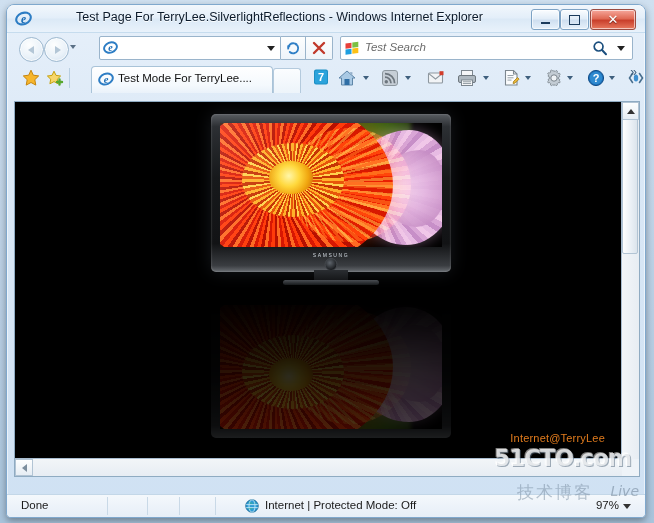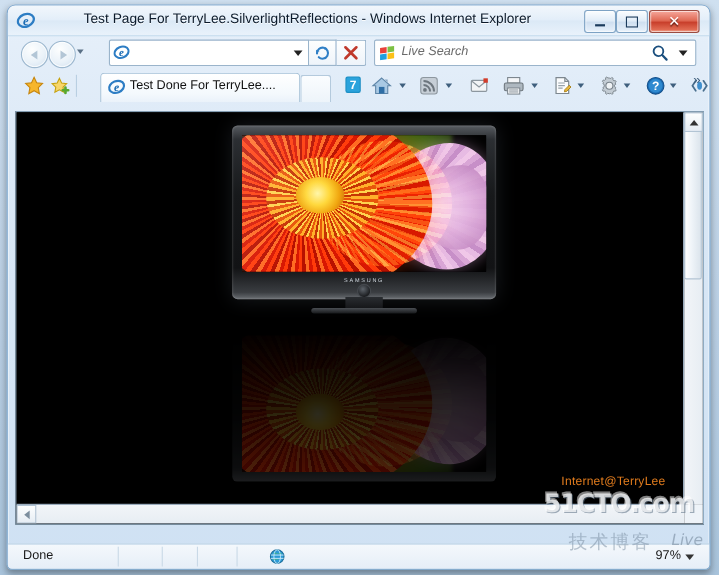--- a/index.html
+++ b/index.html
@@ -327,21 +327,21 @@
       <span id="search-logo">
         <svg width="14" height="14" viewBox="0 0 14 14">
           <g transform="skewY(-8) translate(0,1.6)">
             <rect x="0.5" y="1" width="6" height="5.2" fill="#e8413a"></rect>
             <rect x="7.3" y="1" width="6" height="5.2" fill="#7cc043"></rect>
             <rect x="0.5" y="7" width="6" height="5.2" fill="#1e9fe0"></rect>
             <rect x="7.3" y="7" width="6" height="5.2" fill="#fcc016"></rect>
           </g>
         </svg>
       </span>
-      <div id="search-text">Live Search</div>
+      <div id="search-text">Test Search</div>
       <span id="search-go">
         <svg width="16" height="16" viewBox="0 0 16 16">
           <circle cx="6.6" cy="6.6" r="4.4" fill="none" stroke="#1b4f7e" stroke-width="1.7"></circle>
           <path d="M10.0 10.0 L14 14.2" stroke="#1b4f7e" stroke-width="2" stroke-linecap="round"></path>
         </svg>
       </span>
       <div id="search-drop"></div>
     </div>
   </div>
 
@@ -359,21 +359,21 @@
     </span>
     <div id="tab-sep"></div>
 
     <div id="tab-active">
       <span id="tab-icon">
         <svg width="16" height="16" viewBox="0 0 16 16">
           <ellipse cx="8" cy="8" rx="7" ry="5.2" fill="none" stroke="#2d7dc4" stroke-width="2" transform="rotate(-22 8 8)"></ellipse>
           <text x="8" y="11.9" font-size="10.6" font-family="Liberation Serif, serif" font-style="italic" font-weight="bold" fill="#1b6cb4" text-anchor="middle">e</text>
         </svg>
       </span>
-      <div id="tab-label">Test Done For TerryLee....</div>
+      <div id="tab-label">Test Mode For TerryLee....</div>
     </div>
     <div id="tab-new"></div>
 
     <div id="cmdicons">
 
       <span class="cmd" style="left:4px;top:5px;width:16px;height:18px;">
         <svg width="16" height="18" viewBox="0 0 16 18">
           <rect x="1" y="1.5" width="14" height="15" rx="2" fill="#1d8fc4"></rect>
           <rect x="2" y="2.5" width="12" height="13" rx="1.5" fill="#2ba3dc"></rect>
           <text x="8" y="13" font-size="11" font-family="Liberation Sans, sans-serif" font-weight="bold" fill="#ffffff" text-anchor="middle">7</text>
@@ -526,20 +526,21 @@
     <div class="stsep" style="left:208px;"></div>
     <span id="globe-icon">
       <svg width="14" height="14" viewBox="0 0 14 14">
         <circle cx="7" cy="7" r="6.2" fill="#2e9bd6" stroke="#1d6d99" stroke-width="1"></circle>
         <path d="M1.2 5.6 h11.6 M1.2 8.6 h11.6" stroke="#bfe6f7" stroke-width=".9" fill="none"></path>
         <ellipse cx="7" cy="7" rx="3" ry="6.2" fill="none" stroke="#bfe6f7" stroke-width=".9"></ellipse>
         <path d="M3.2 3.4 q2.4 1.6 5 .6 q2 -.8 3.4 .4" fill="#4fbf5e" opacity=".85"></path>
         <path d="M2.4 9.4 q3 1.4 6 .2" fill="#4fbf5e" opacity=".8"></path>
       </svg>
     </span>
+    <div id="status-zonetext">Internet | Protected Mode: Off</div>
     <div id="status-zoom">97%</div>
     <div id="status-zoomdrop"></div>
   </div>
 
   <div id="wm">
     <div id="wm-51cto">51CTO.com</div>
     <div id="wm-cn">技术博客</div>
     <div id="wm-blog">Live</div>
   </div>
 

